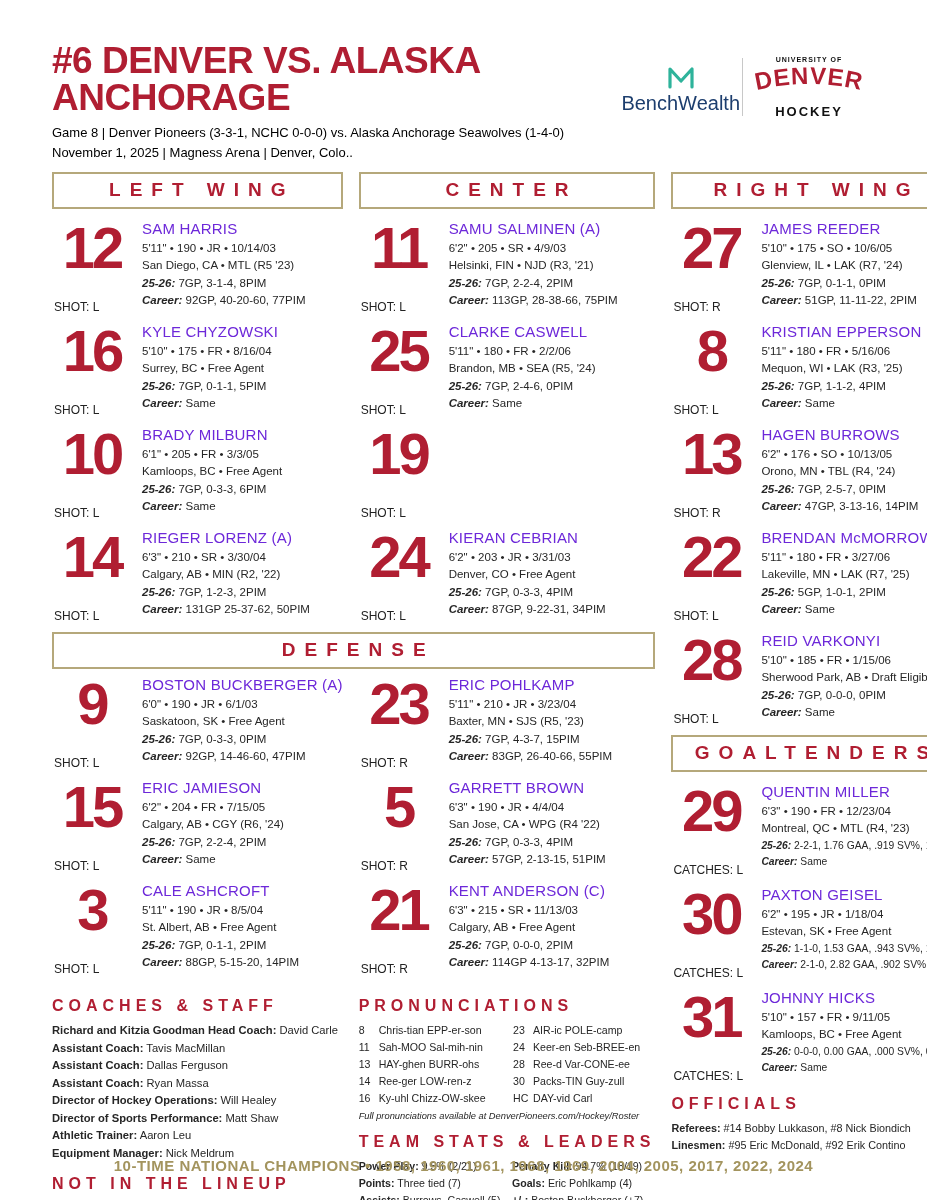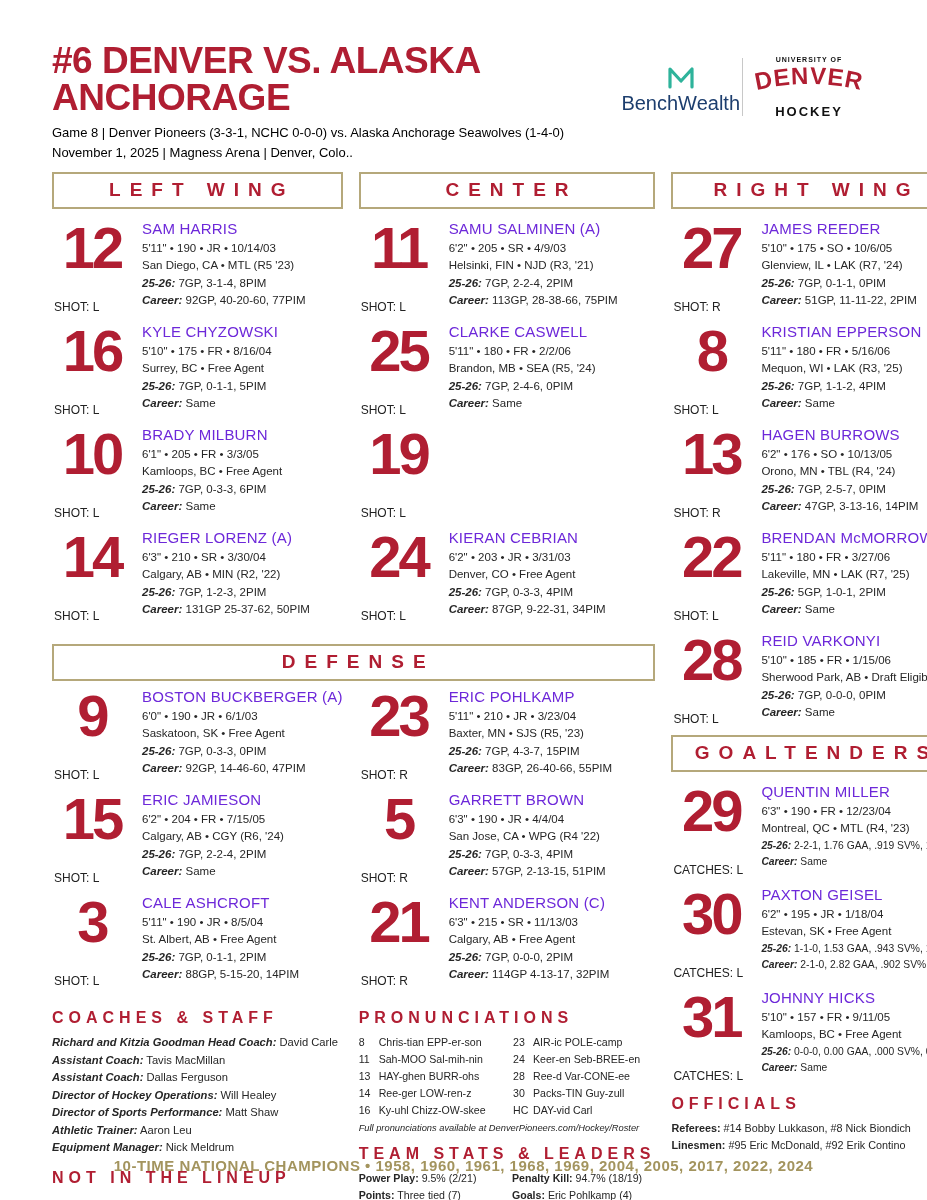--- a/index.html
+++ b/index.html
@@ -25,21 +25,21 @@
   .logo-divider{width:1px;height:58px;background:#c8c8c8;}
   .du{display:flex;flex-direction:column;align-items:center;line-height:1;}
   .du-top{font-size:7px;font-weight:800;letter-spacing:1px;color:#111;margin-bottom:1px;}
   .du-bottom{font-size:13px;font-weight:800;letter-spacing:2px;color:#111;margin-top:7px;}
 
   
   .grid{display:grid;grid-template-columns:repeat(3,1fr);column-gap:16px;align-items:start;}
   .a-lw{grid-row:1;grid-column:1;}
   .a-c{grid-row:1;grid-column:2;}
   .a-rw{grid-row:1 / span 4;grid-column:3;}
-  .a-dh{grid-row:2;grid-column:1 / span 2;margin-top:12px;}
+  .a-dh{grid-row:2;grid-column:1 / span 2;margin-top:0;}
   .a-dl{grid-row:3;grid-column:1;}
   .a-dr{grid-row:3;grid-column:2;}
   .a-cs{grid-row:4;grid-column:1;}
   .a-ps{grid-row:4;grid-column:2;}
 
   
   .secbox{border:2px solid var(--tan);background:#fff;text-align:center;color:var(--crimson);
           font-weight:800;font-size:19px;letter-spacing:9px;text-indent:9px;padding:5px 0 6px;
           margin-bottom:11px;white-space:nowrap;overflow:hidden;}
 
@@ -51,21 +51,21 @@
   .infocol{flex:1;min-width:0;}
   .pname{font-size:15px;font-weight:400;color:#6d28d9;letter-spacing:0.2px;margin-bottom:3px;white-space:nowrap;}
   .pline{font-size:11.5px;line-height:1.52;white-space:nowrap;}
   .lab{font-weight:700;font-style:italic;}
   .goalies .pline.statline{font-size:10.3px;}
 
   
   .subhead{color:var(--crimson);font-weight:800;font-size:16px;letter-spacing:5px;margin:12px 0 7px;white-space:nowrap;}
 
   .staffline{font-size:11.2px;line-height:1.57;white-space:nowrap;}
-  .staffrole{font-weight:700;font-style:italic;}
+  .staffrole{font-weight:700;}
 
   .pron-cols{display:flex;gap:12px;}
   .pron-col{flex:1;}
   .pron-row{display:flex;font-size:10.6px;line-height:1.6;white-space:nowrap;}
   .pron-k{width:20px;flex:none;}
   .pron-note{font-size:9.3px;font-style:italic;margin-top:4px;white-space:nowrap;}
 
   .stats-cols{display:flex;gap:10px;}
   .stats-col{flex:1;}
   .stat-row{font-size:10.6px;line-height:1.6;white-space:nowrap;}
@@ -455,20 +455,21 @@
     <div class="a-cs">
       <div class="subhead">COACHES &amp; STAFF</div>
       <div>
 
           <div class="staffline"><span class="staffrole">Richard and Kitzia Goodman Head Coach:</span> <span>David Carle</span></div>
 
           <div class="staffline"><span class="staffrole">Assistant Coach:</span> <span>Tavis MacMillan</span></div>
 
           <div class="staffline"><span class="staffrole">Assistant Coach:</span> <span>Dallas Ferguson</span></div>
 
+          <div class="staffline"><span class="staffrole">Assistant Coach:</span> <span>Ryan Massa</span></div>
 
           <div class="staffline"><span class="staffrole">Director of Hockey Operations:</span> <span>Will Healey</span></div>
 
           <div class="staffline"><span class="staffrole">Director of Sports Performance:</span> <span>Matt Shaw</span></div>
 
           <div class="staffline"><span class="staffrole">Athletic Trainer:</span> <span>Aaron Leu</span></div>
 
           <div class="staffline"><span class="staffrole">Equipment Manager:</span> <span>Nick Meldrum</span></div>
         </div>
       <div class="subhead">NOT IN THE LINEUP</div>

